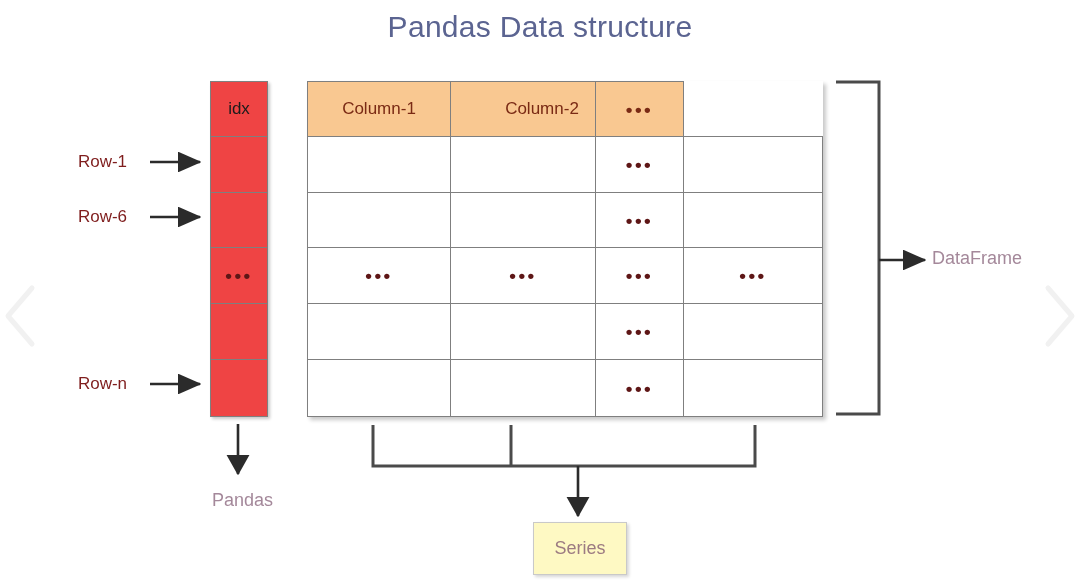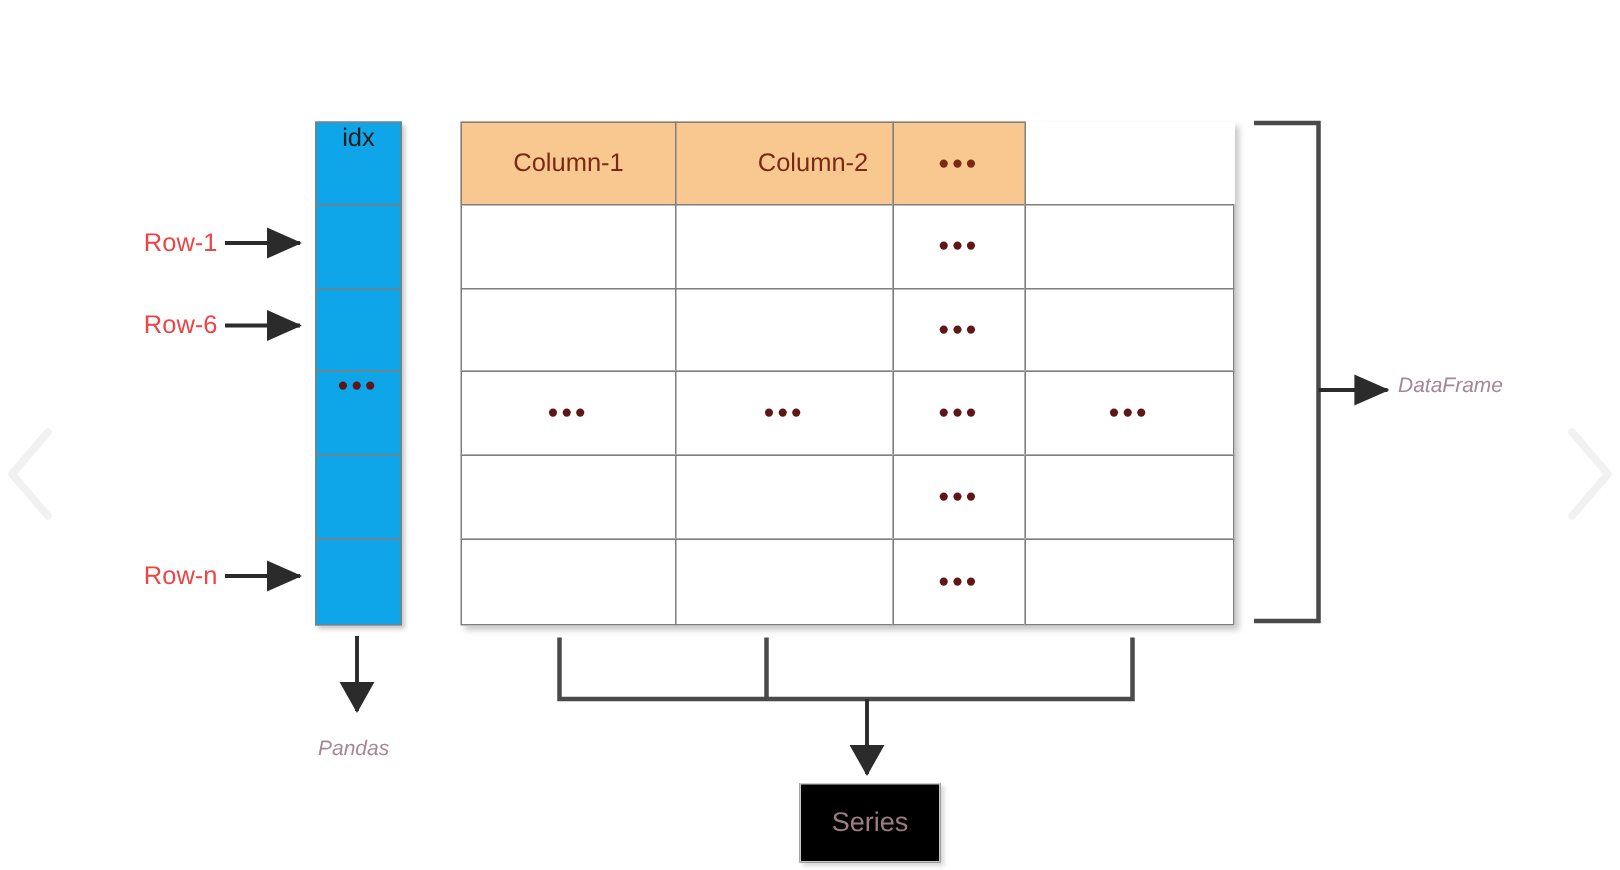--- a/index.html
+++ b/index.html
@@ -38,24 +38,25 @@
     left: 210px;
     top: 81px;
     width: 58px;
     height: 336px;
     box-shadow: 2px 2px 3px rgba(0,0,0,0.22);
   }
   .idx-cell {
     position: absolute;
     left: 0;
     width: 58px;
-    background: #0ea5e9;
+    background: #ef4444;
     border: 1px solid #7f7f7f;
     box-sizing: border-box;
     display: flex;
+    align-items: center;
     justify-content: center;
   }
   .idx-cell .idx-text {
     font-size: 17px;
     color: #1c1c1c;
   }
 
   
   .dots {
     display: inline-block;
@@ -93,68 +94,68 @@
     color: #7a2a14;
   }
   .cell.head .dots {
     color: #7a2a14;
   }
 
   
   .row-label {
     position: absolute;
     font-size: 17px;
-    color: #ef4444;
+    color: #7f1d1d;
     white-space: nowrap;
-    text-align: right;
+    text-align: center;
   }
 
   
   #overlay {
     position: absolute;
     left: 0;
     top: 0;
     width: 1080px;
     height: 580px;
     pointer-events: none;
   }
 
   
   .callout {
     position: absolute;
-    font-size: 14px;
+    font-size: 18px;
     color: #a4889a;
     white-space: nowrap;
-    font-style: italic;
   }
 
   
   #series-box {
     position: absolute;
     left: 533px;
     top: 522px;
     width: 92px;
     height: 51px;
-    background: #000000;
+    background: #fef9c3;
     border: 1px solid #c9c9c9;
     box-shadow: 2px 2px 3px rgba(0,0,0,0.16);
     display: flex;
     align-items: center;
     justify-content: center;
   }
   #series-box .series-text {
     font-size: 18px;
     color: #9c7b82;
   }
 </style>
 </head>
 <body>
 
 <div id="stage">
 
+  <div id="title">Pandas Data structure</div>
 
   <div id="index-col">
     <div class="idx-cell" style="top:0px;height:56px;">
       <span class="idx-text">idx</span>
     </div>
     <div class="idx-cell" style="top:55px;height:57px;">
       <span class="dots"></span>
     </div>
     <div class="idx-cell" style="top:111px;height:56px;">
       <span class="dots"></span>

